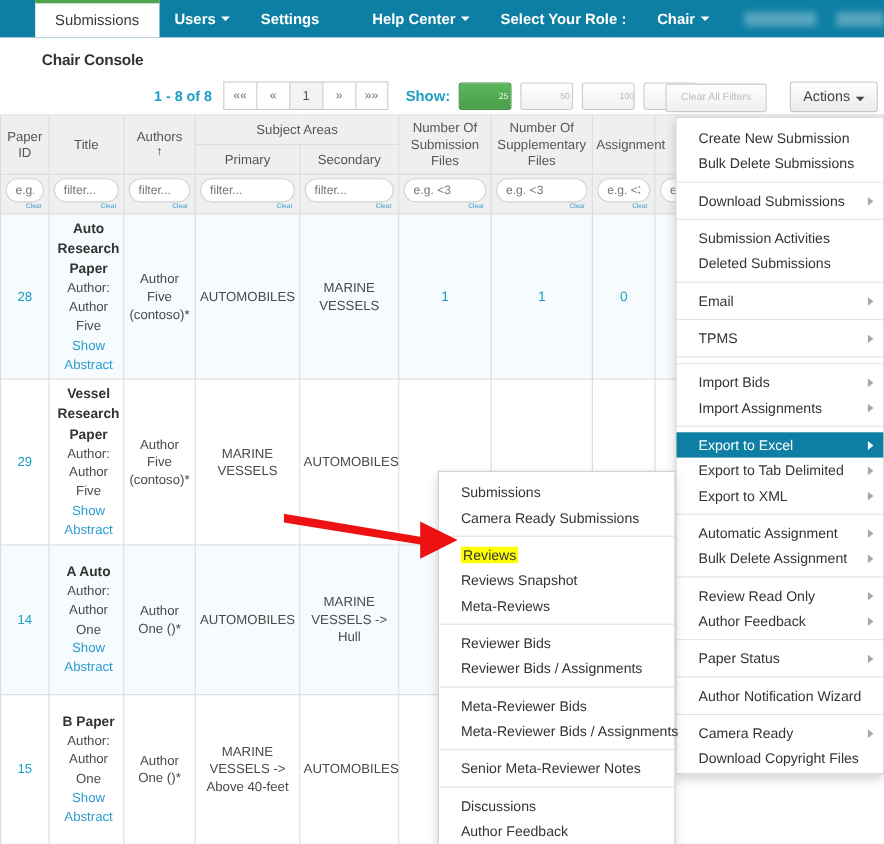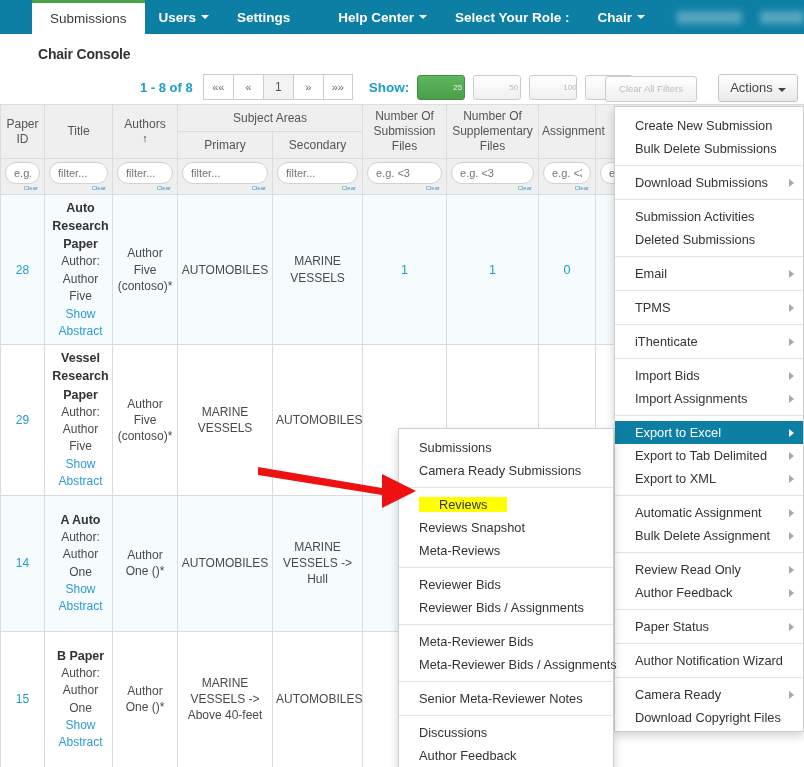--- a/index.html
+++ b/index.html
@@ -222,21 +222,21 @@
     line-height: 17px;
     white-space: nowrap;
     cursor: pointer;
   }
   .menu-item.sel {
     background: #0E7FA4;
     color: #ffffff;
   }
   .menu-item .hl {
     background: #FFFF00;
-    padding: 0 20px;
+    padding: 0 2px;
   }
   .menu-sep {
     border-top: 1px solid #e3e3e3;
     margin: 5px 0;
   }
   .subcaret {
     position: absolute;
     right: 9px; top: 50%;
     margin-top: -4px;
     width: 0; height: 0;
@@ -460,21 +460,20 @@
     <div class="menu-sep"></div>
     <div class="menu-item"><span>Download Submissions</span><span class="subcaret"></span></div>
     <div class="menu-sep"></div>
     <div class="menu-item"><span>Submission Activities</span></div>
     <div class="menu-item"><span>Deleted Submissions</span></div>
     <div class="menu-sep"></div>
     <div class="menu-item"><span>Email</span><span class="subcaret"></span></div>
     <div class="menu-sep"></div>
     <div class="menu-item"><span>TPMS</span><span class="subcaret"></span></div>
     <div class="menu-sep"></div>
-    <div class="menu-item"><span>iThenticate</span><span class="subcaret"></span></div>
     <div class="menu-sep"></div>
     <div class="menu-item"><span>Import Bids</span><span class="subcaret"></span></div>
     <div class="menu-item"><span>Import Assignments</span><span class="subcaret"></span></div>
     <div class="menu-sep"></div>
     <div class="menu-item sel"><span>Export to Excel</span><span class="subcaret"></span></div>
     <div class="menu-item"><span>Export to Tab Delimited</span><span class="subcaret"></span></div>
     <div class="menu-item"><span>Export to XML</span><span class="subcaret"></span></div>
     <div class="menu-sep"></div>
     <div class="menu-item"><span>Automatic Assignment</span><span class="subcaret"></span></div>
     <div class="menu-item"><span>Bulk Delete Assignment</span><span class="subcaret"></span></div>

